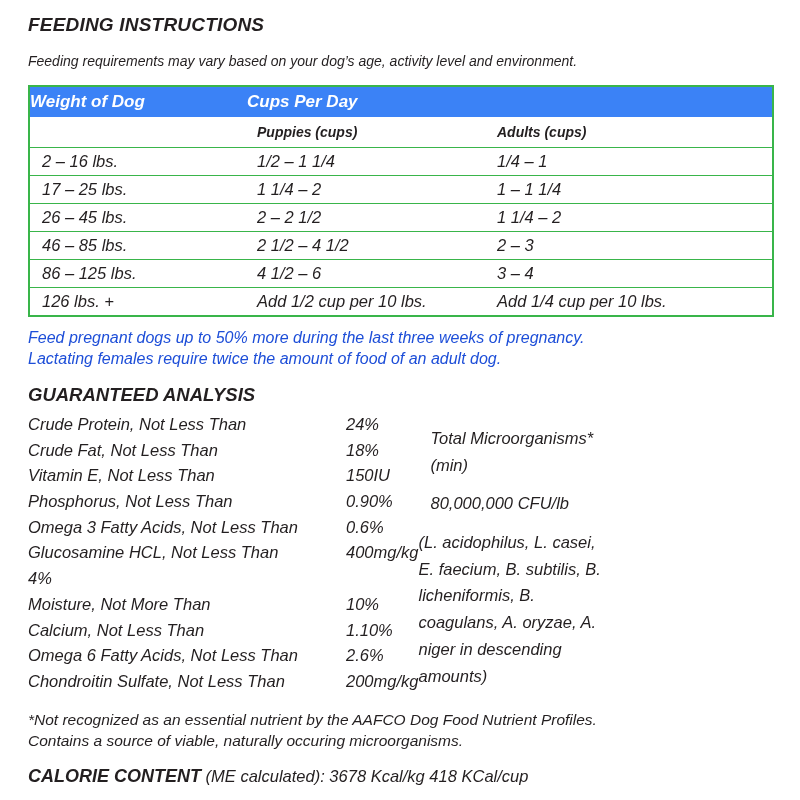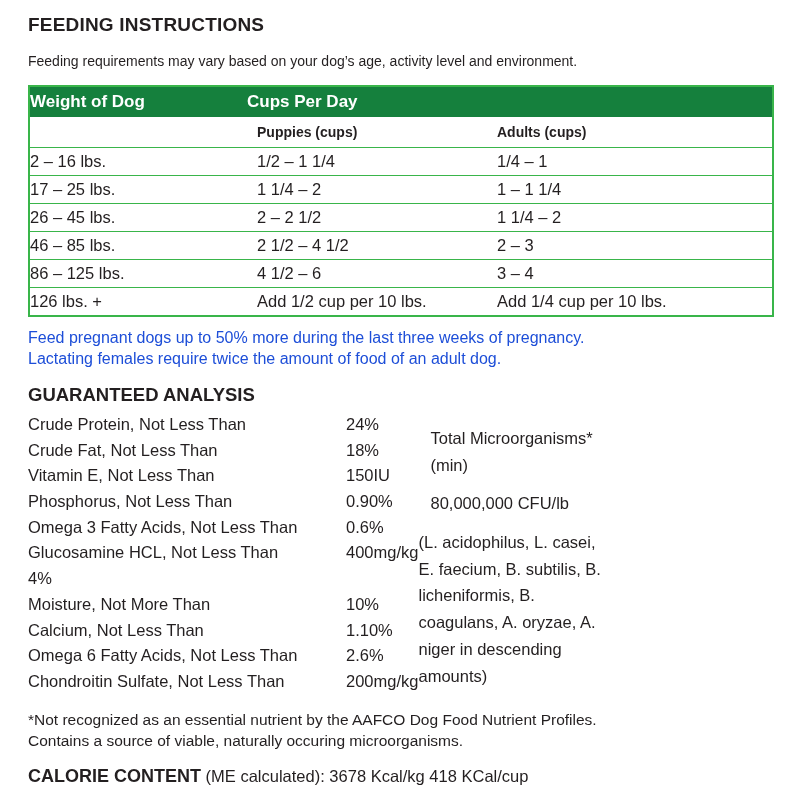--- a/index.html
+++ b/index.html
@@ -13,20 +13,21 @@
     font-family: "Liberation Sans", sans-serif;
     color: #231f20;
     overflow: hidden;
   }
   .page {
     position: relative;
     width: 641px;
     height: 800px;
     box-sizing: border-box;
     padding: 14px 28px 0 28px;
+    font-style: italic;
   }
 
   
   .section-title {
     font-size: 19px;
     font-weight: bold;
     letter-spacing: 0.2px;
     margin: 0 0 6px 0;
   }
   .intro {
@@ -42,21 +43,21 @@
     border-collapse: collapse;
     border: 2px solid #39b54a;
     table-layout: fixed;
   }
   .feed-table th, .feed-table td {
     padding: 0;
     text-align: left;
     vertical-align: middle;
   }
   .hdr-row th {
-    background: #15803d;
+    background: #3b82f6;
     color: #ffffff;
     font-size: 17px;
     font-weight: bold;
     height: 30px;
   }
   .hdr-weight { padding-left: 12px; }
   .hdr-cups {
     text-align: center;
   }
   .sub-row td {
@@ -66,21 +67,21 @@
     border-bottom: 1px solid #39b54a;
   }
   .sub-row td.c2 { padding-left: 10px; }
   .sub-row td.c3 { padding-left: 10px; }
   .data-row td {
     font-size: 16.5px;
     height: 27px;
     border-bottom: 1px solid #39b54a;
   }
   .data-row:last-child td { border-bottom: none; }
-  .data-row td.c1 { }
+  .data-row td.c1 { padding-left: 12px; }
   .data-row td.c2 { padding-left: 10px; }
   .data-row td.c3 { padding-left: 10px; }
 
   .note {
     color: #1d4ed8;
     font-size: 16px;
     line-height: 1.35;
     margin: 10px 0 14px 0;
   }
 

